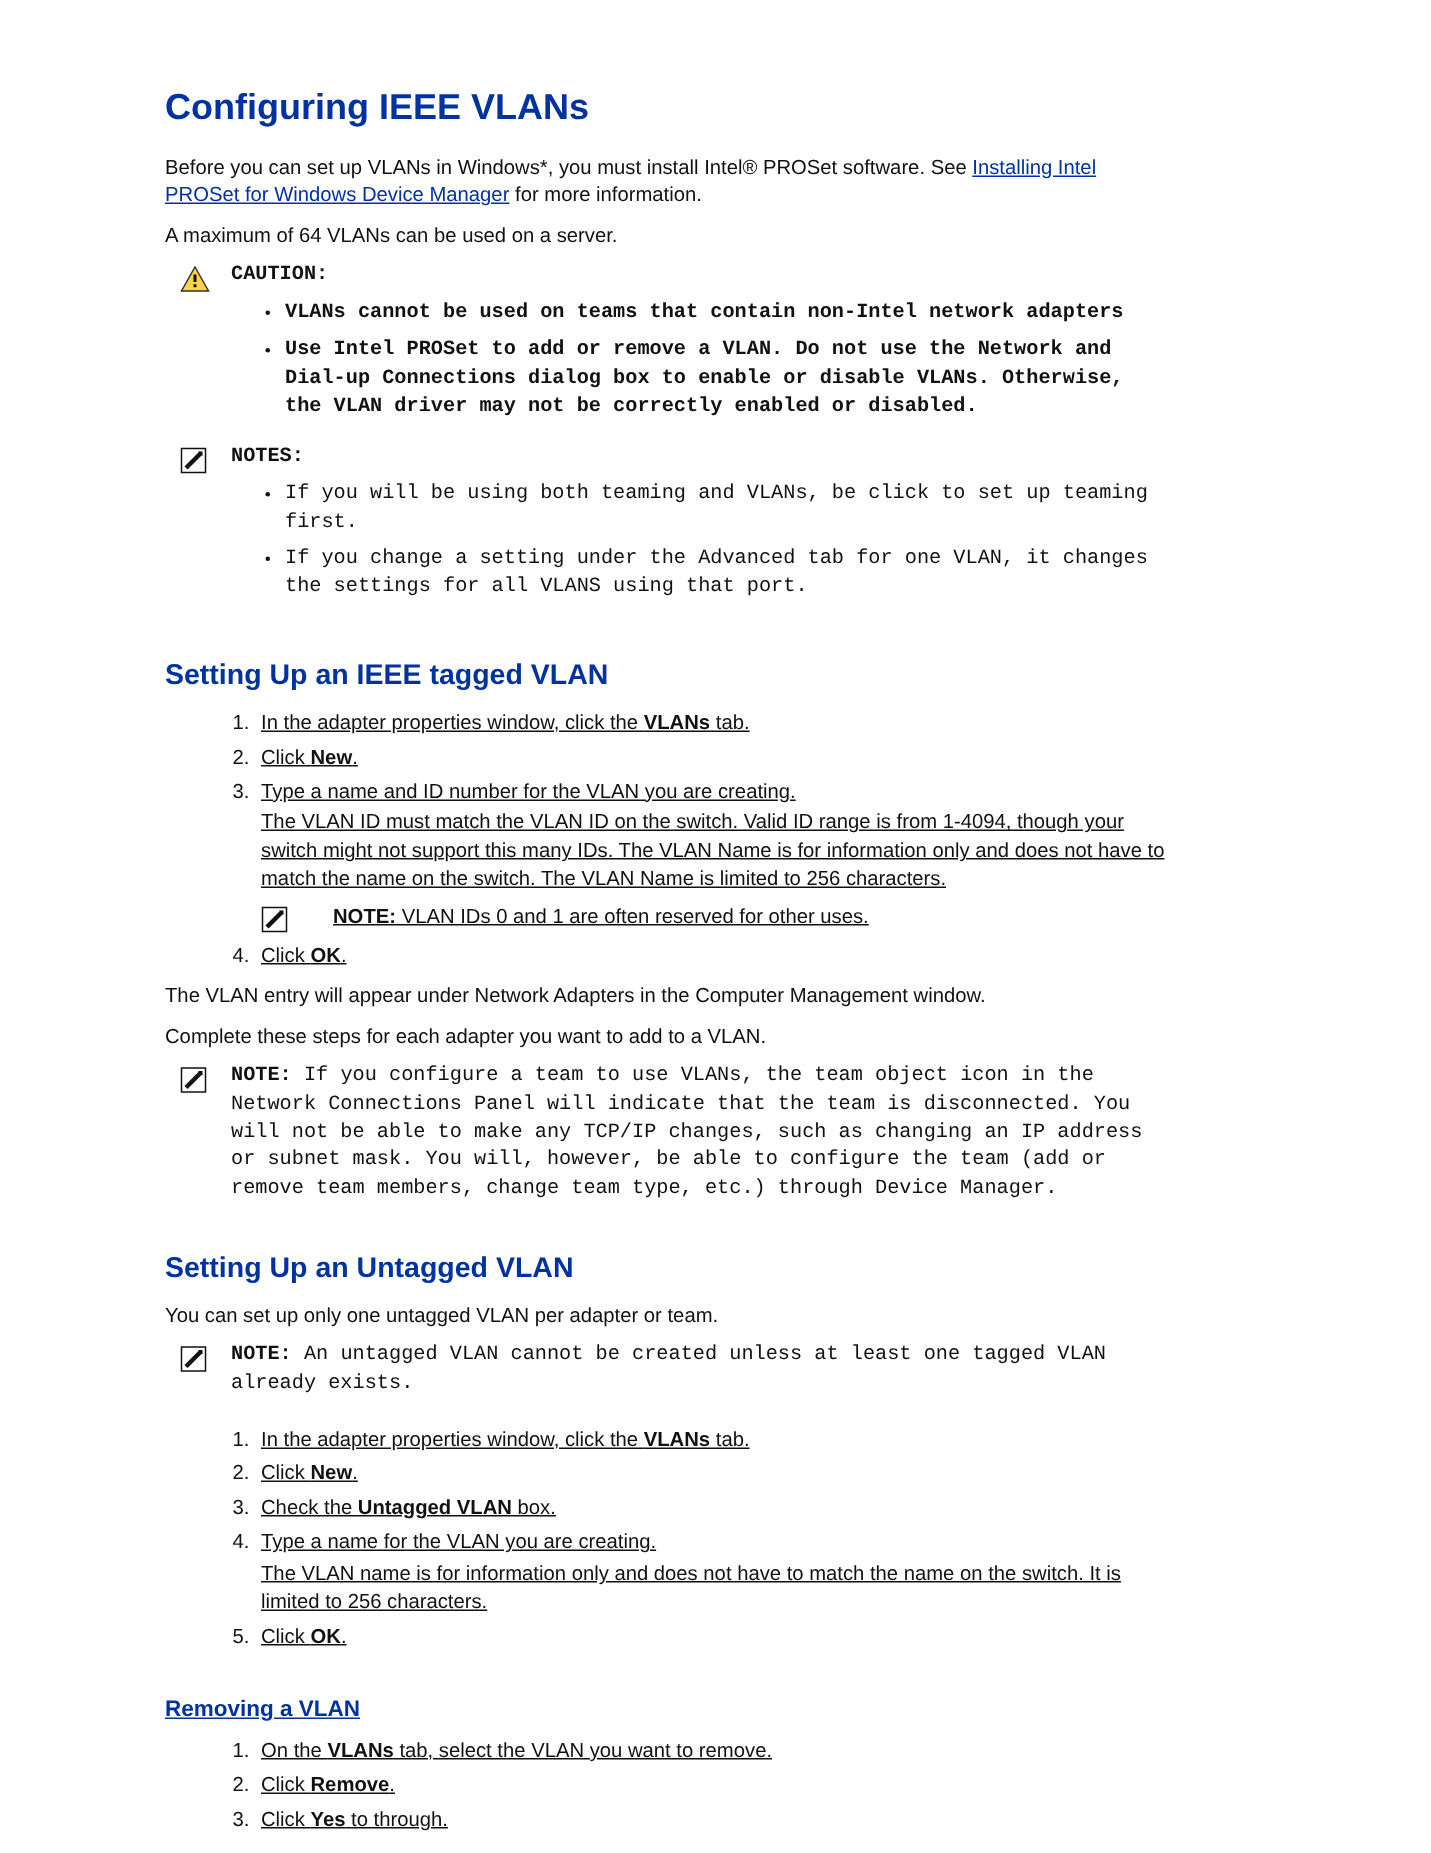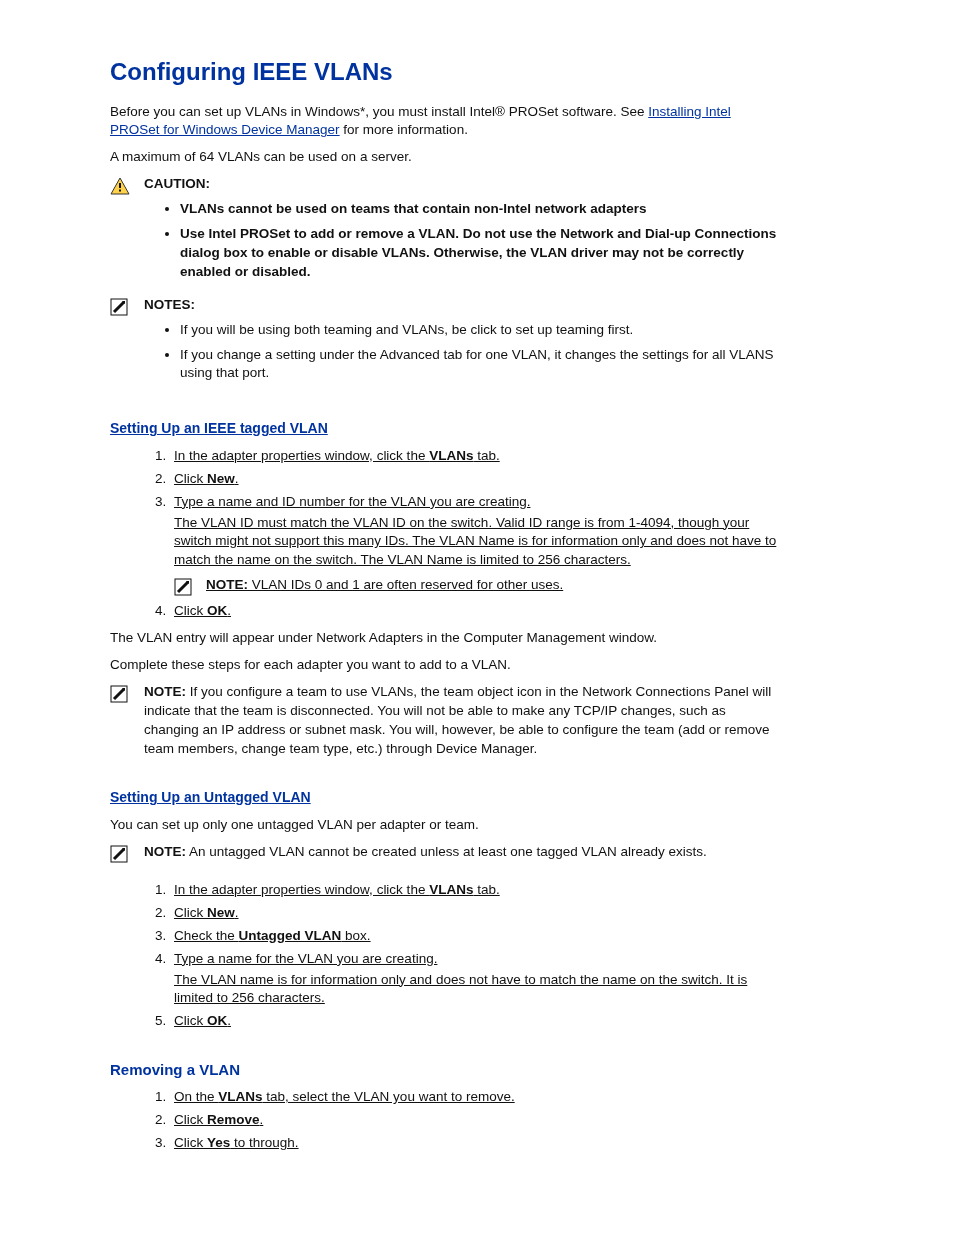--- a/index.html
+++ b/index.html
@@ -16,41 +16,42 @@
     padding: 55px 98px 40px 110px;
   }
   h1 {
     color: #0033a0;
     font-size: 24px;
     font-weight: bold;
     margin: 0 0 14px 0;
   }
   h2 {
     color: #0033a0;
-    font-size: 14px;
+    font-size: 19px;
     font-weight: bold;
     margin: 30px 0 8px 0;
-    text-decoration: underline;
   }
   h3 {
     color: #0033a0;
     font-size: 15px;
     font-weight: bold;
     margin: 28px 0 8px 0;
+    text-decoration: underline;
   }
   p { margin: 8px 0; }
   .link {
     color: #0033a0;
     text-decoration: underline;
     cursor: pointer;
   }
   .callout {
     display: flex;
     align-items: flex-start;
-    margin: 8px 0;
+    margin: 8px 10px;
+    font-family: Liberation Mono, monospace;
   }
   .icon-col {
     flex: 0 0 26px;
     padding-top: 2px;
   }
   .icon-col svg { display:block; }
   .callout-body { flex: 1; padding-left: 8px; }
   ul.bullets {
     margin: 4px 0 4px 0;
     padding-left: 36px;
@@ -59,20 +60,21 @@
   ol.steps {
     margin: 4px 0 4px 0;
     padding-left: 60px;
     text-decoration: underline;
   }
   ol.steps > li { margin: 4px 0; padding-left: 4px; }
   .inline-note {
     display: flex;
     align-items: flex-start;
     margin: 6px 0;
+    gap: 16px;
   }
   .inline-note .icon-col { flex: 0 0 24px; }
   strong { font-weight: bold; }
   .sub { margin-top: 2px; }
 </style>
 </head>
 <body>
 
 <div class="page">
 

